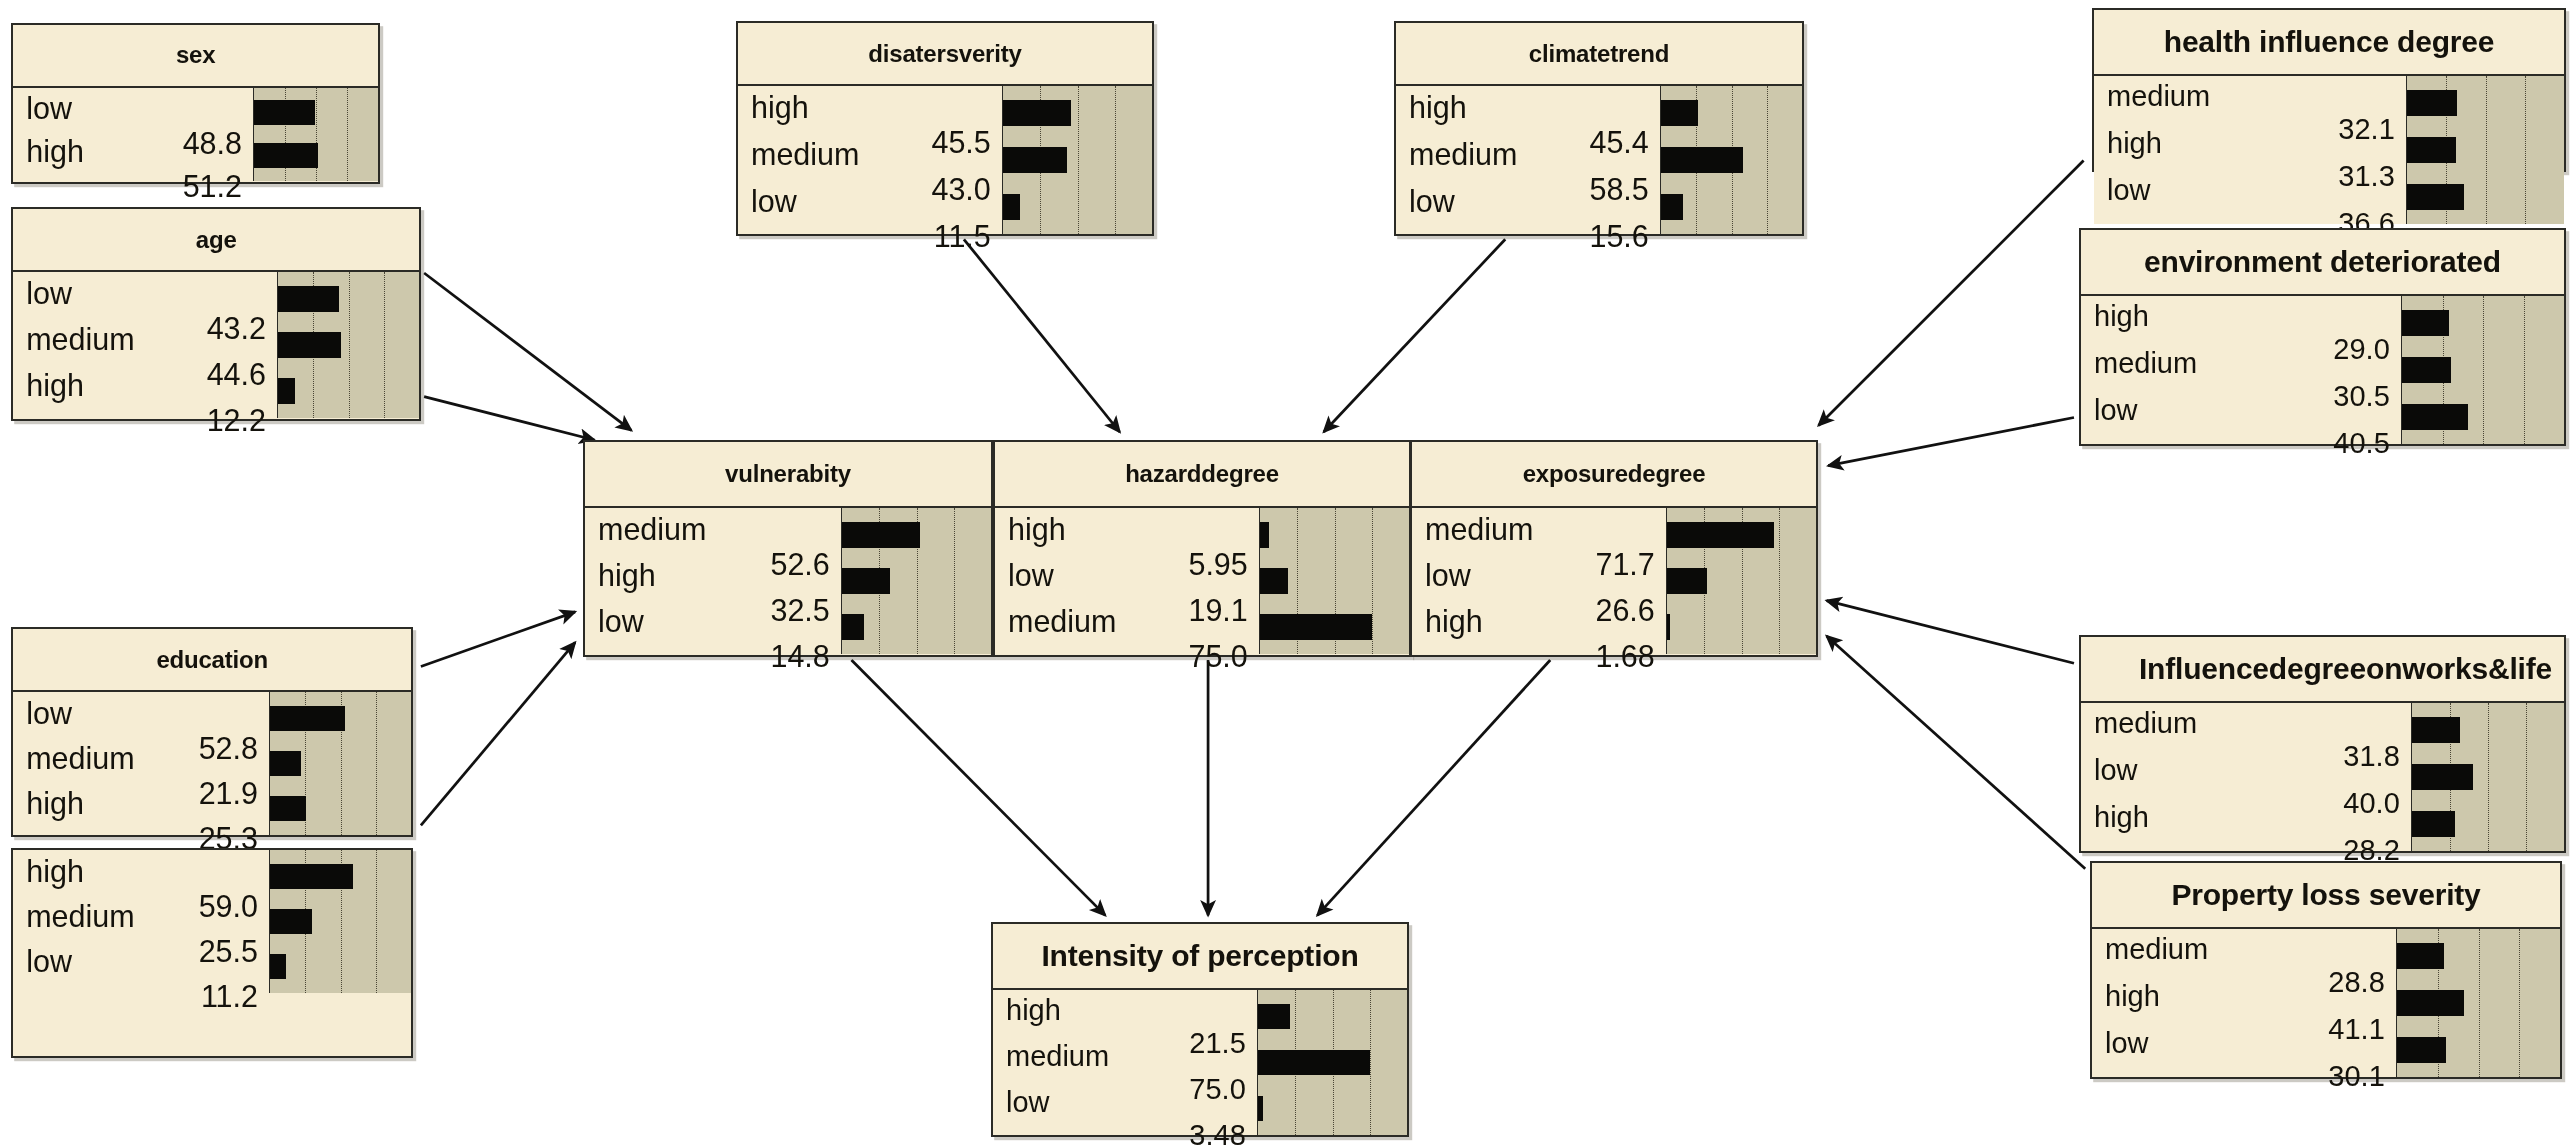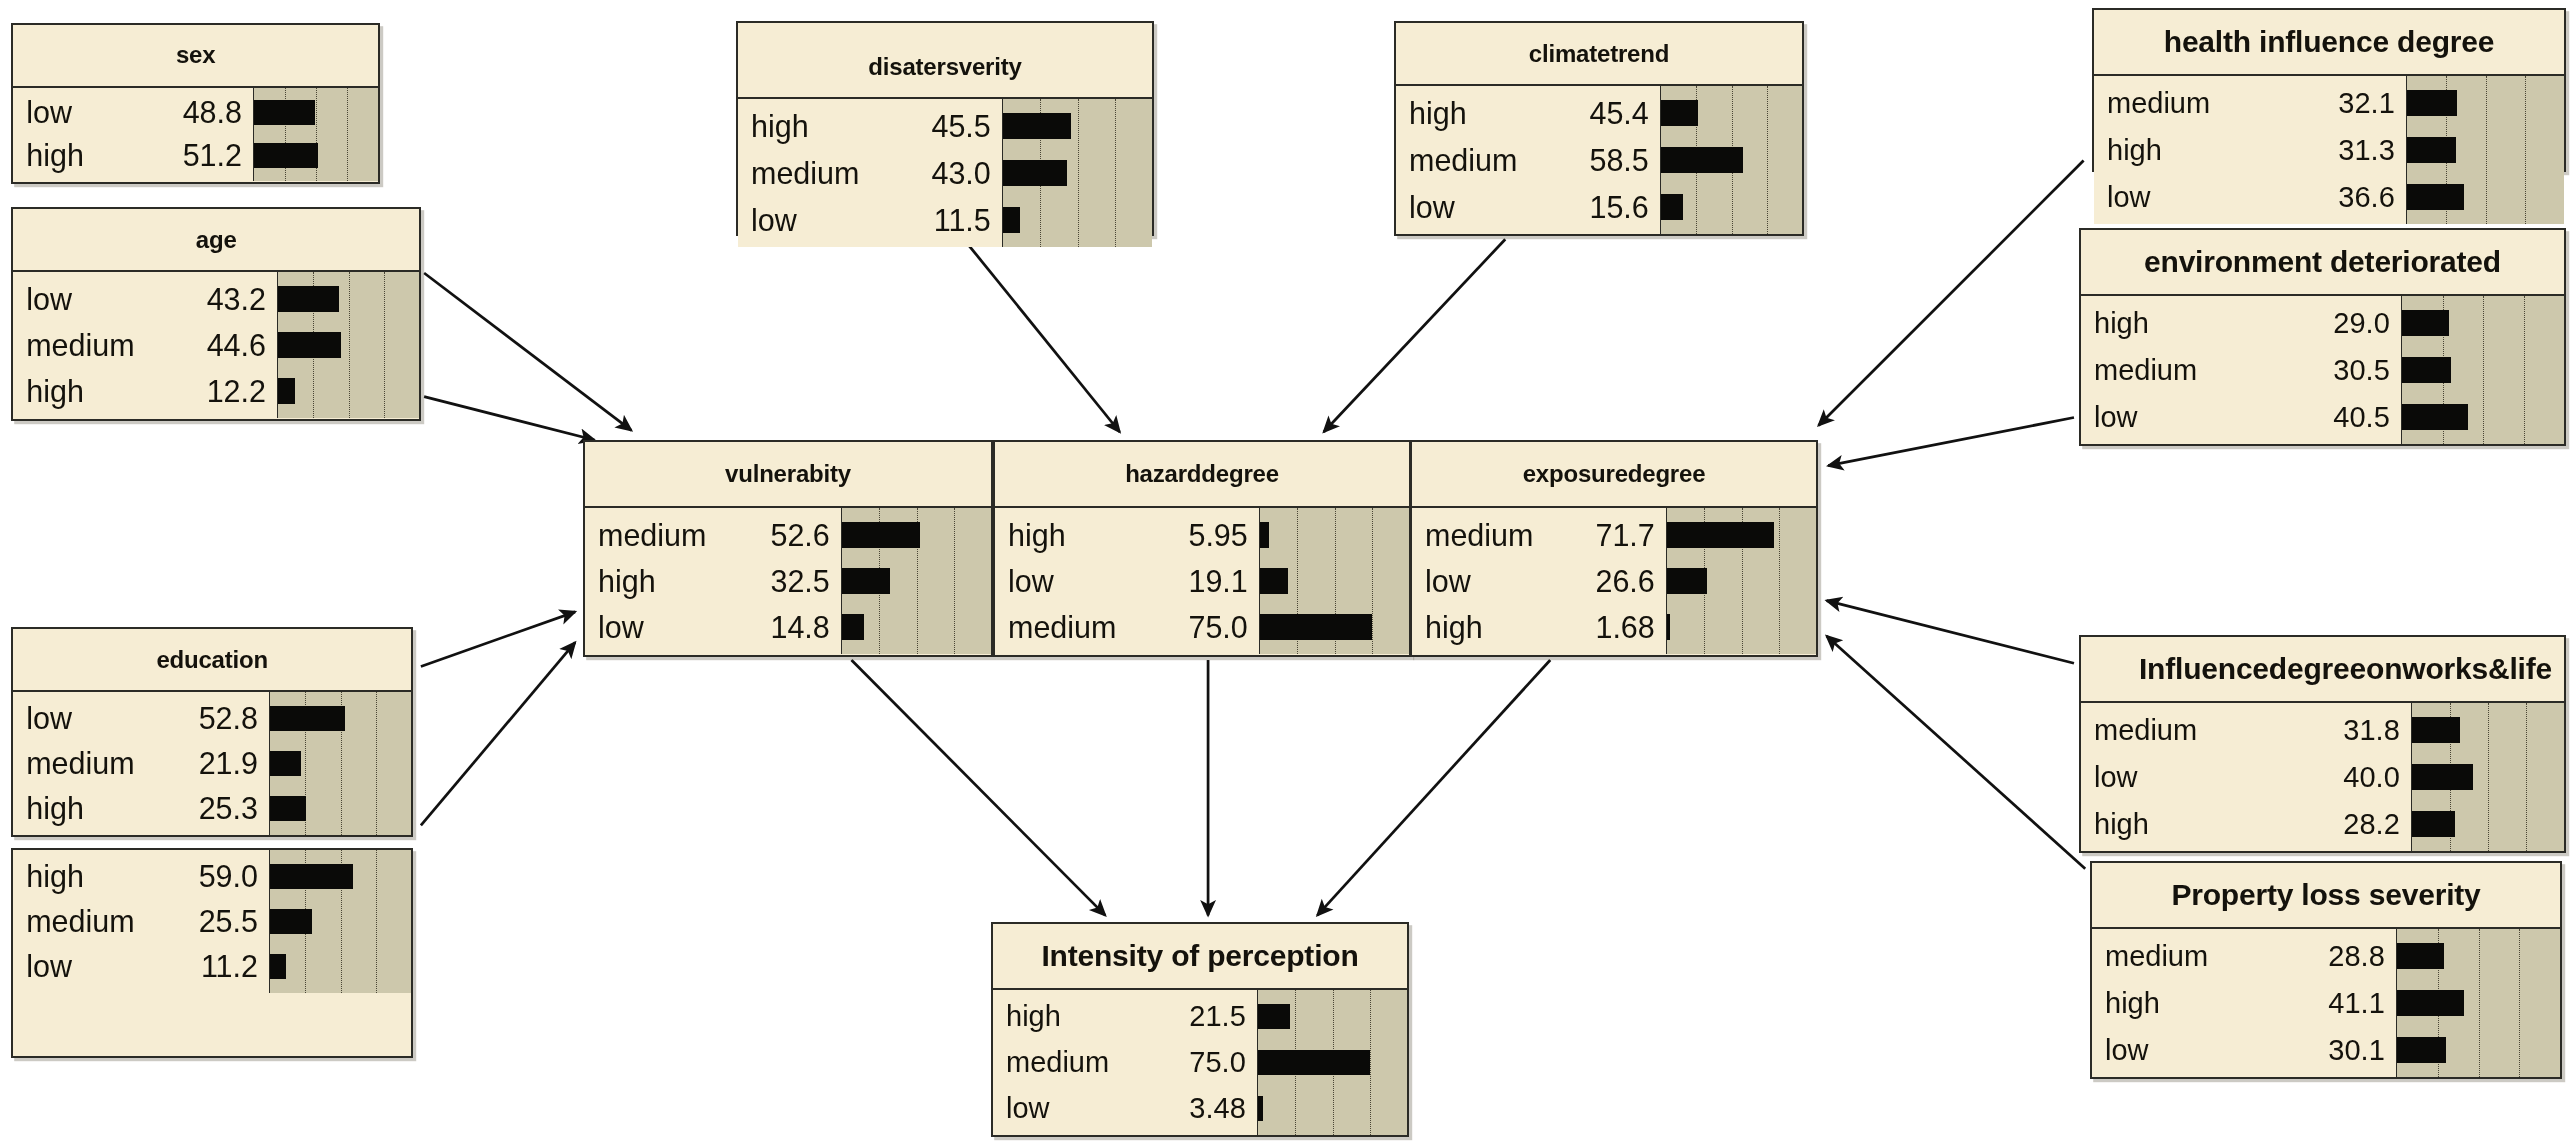--- a/index.html
+++ b/index.html
@@ -78,22 +78,22 @@
   }
   .grid-line {
     position: absolute;
     top: 0;
     bottom: 0;
     width: 0;
     border-left: 1.6px dotted #4a4636;
   }
   .row {
     display: flex;
-    align-items: center;
     box-sizing: border-box;
+    flex-direction: column;
   }
   .state {
     flex: 0 0 auto;
     padding-left: 13px;
     color: #14120c;
     white-space: nowrap;
   }
   .value {
     flex: 1 1 auto;
     text-align: right;
@@ -265,21 +265,21 @@
             <div class="bar-row" style="height: 45px;">
               <div class="bar" style="width: 29.8%;"></div>
             </div>
             <div class="bar-row" style="height: 45px;">
               <div class="bar" style="width: 11.2%;"></div>
             </div>
           </div>
         </div>
       </div>
       <div class="node" style="left: 736px; top: 21px; width: 418px; height: 215px;">
-        <div class="node-title s-title" style="height: 63px; margin-top: 13px;">disatersverity</div>
+        <div class="node-title s-title" style="height: 63px;">disatersverity</div>
         <div class="node-body" style="height: 148px;">
           <div class="labels" style="width: 265px;">
             <div class="row s-text" style="height: 47px;">
               <span class="state">high</span>
               <span class="value">45.5</span>
             </div>
             <div class="row s-text" style="height: 47px;">
               <span class="state">medium</span>
               <span class="value">43.0</span>
             </div>

